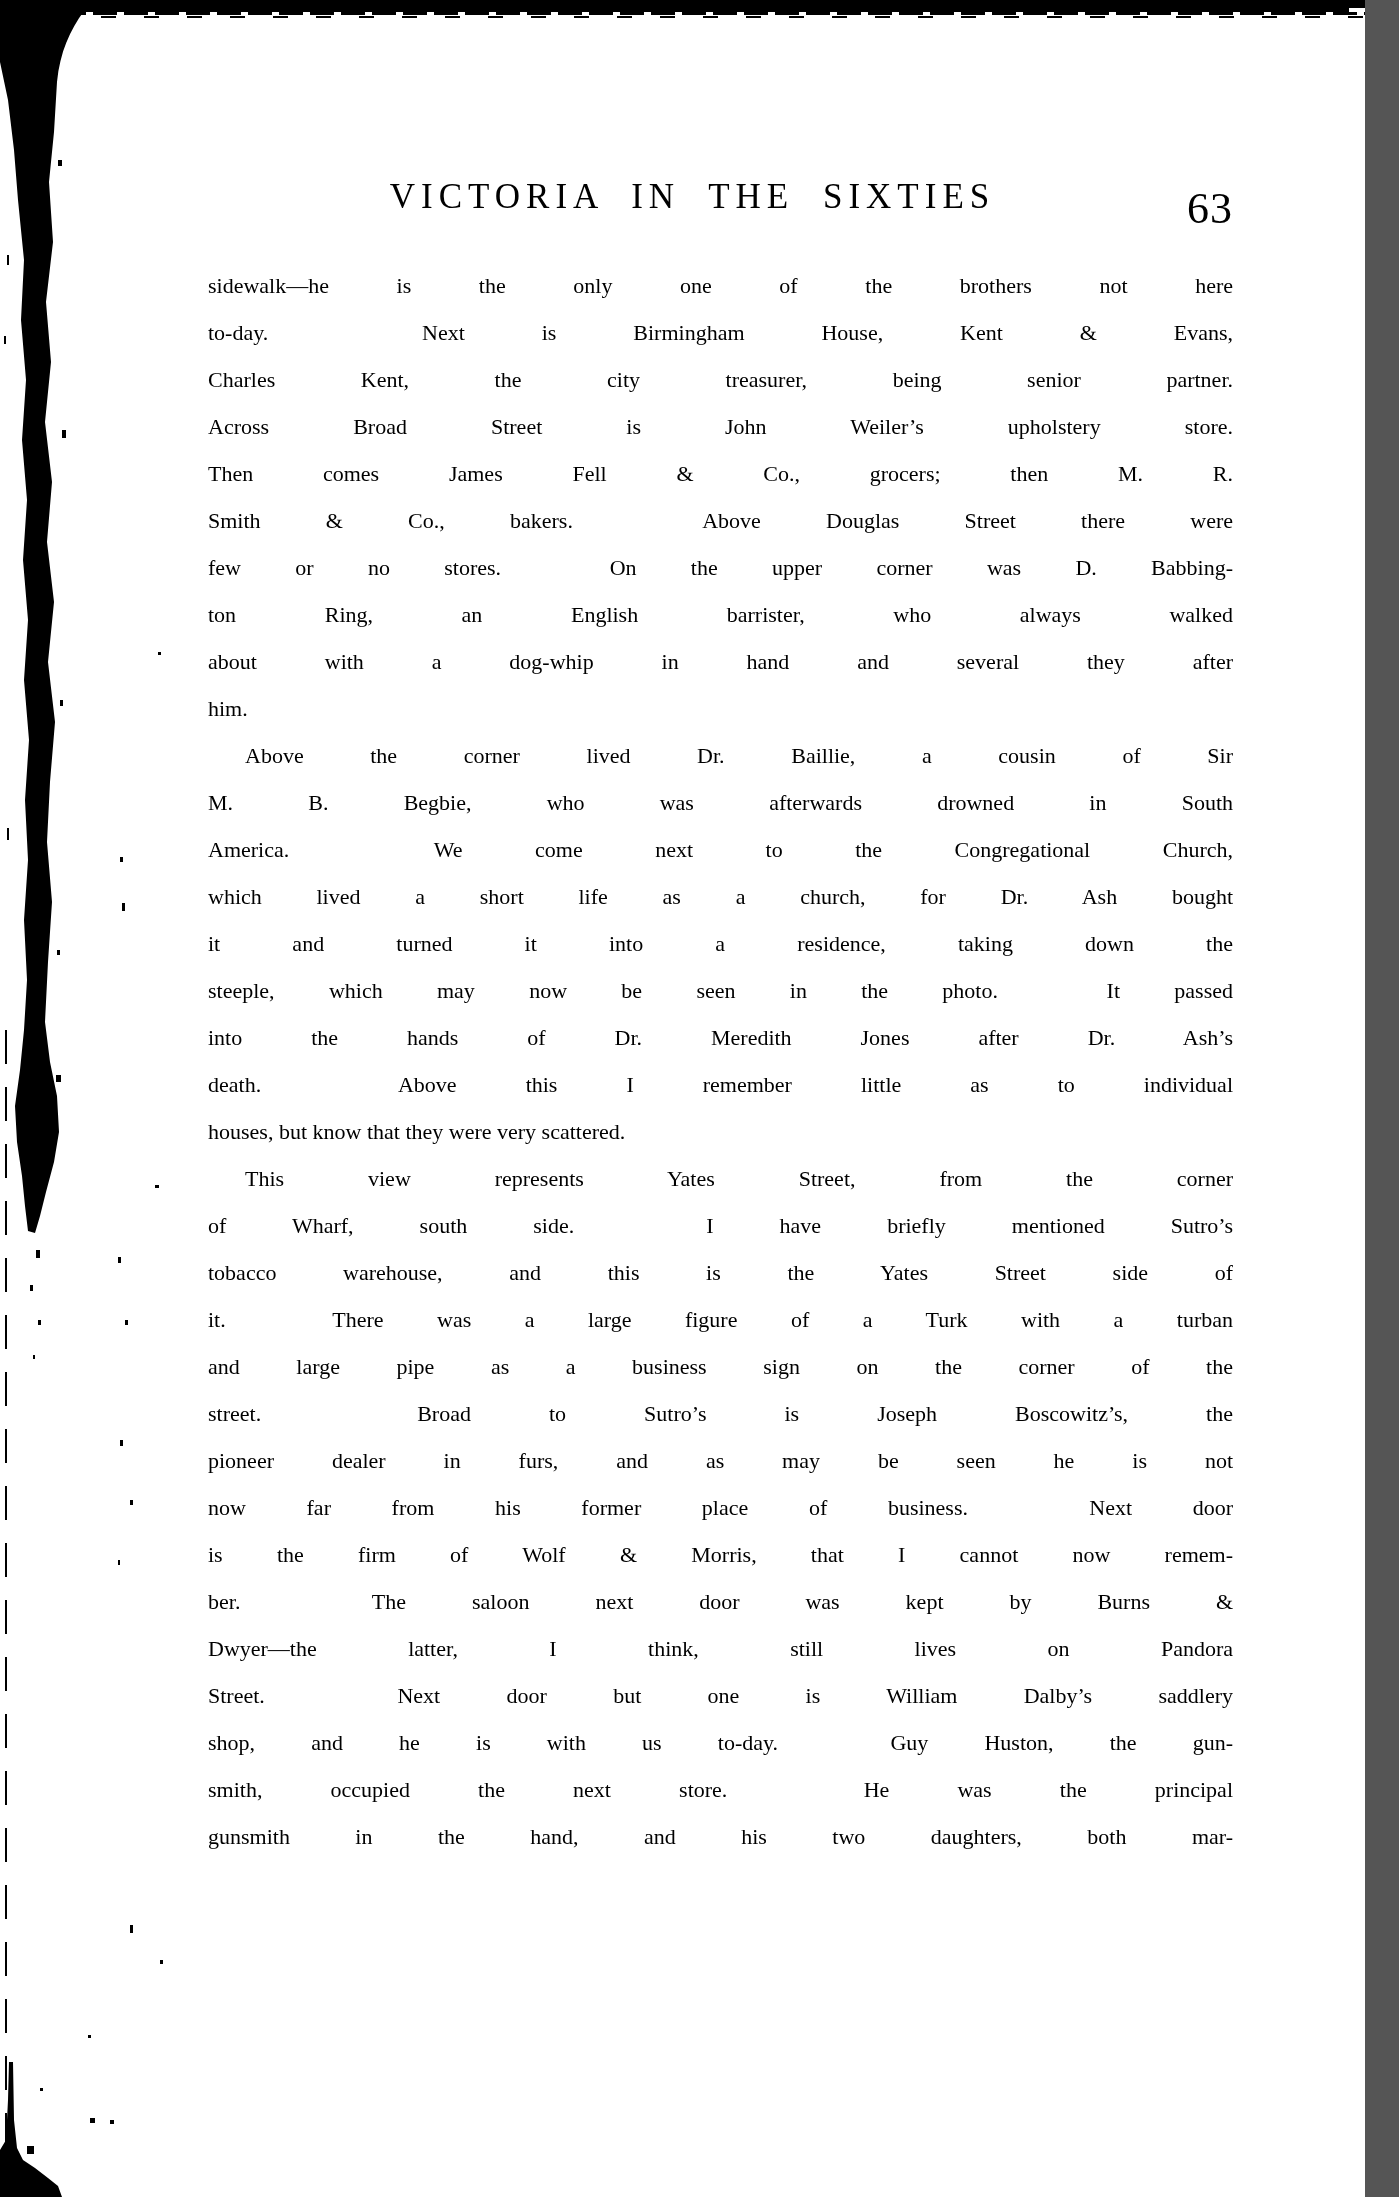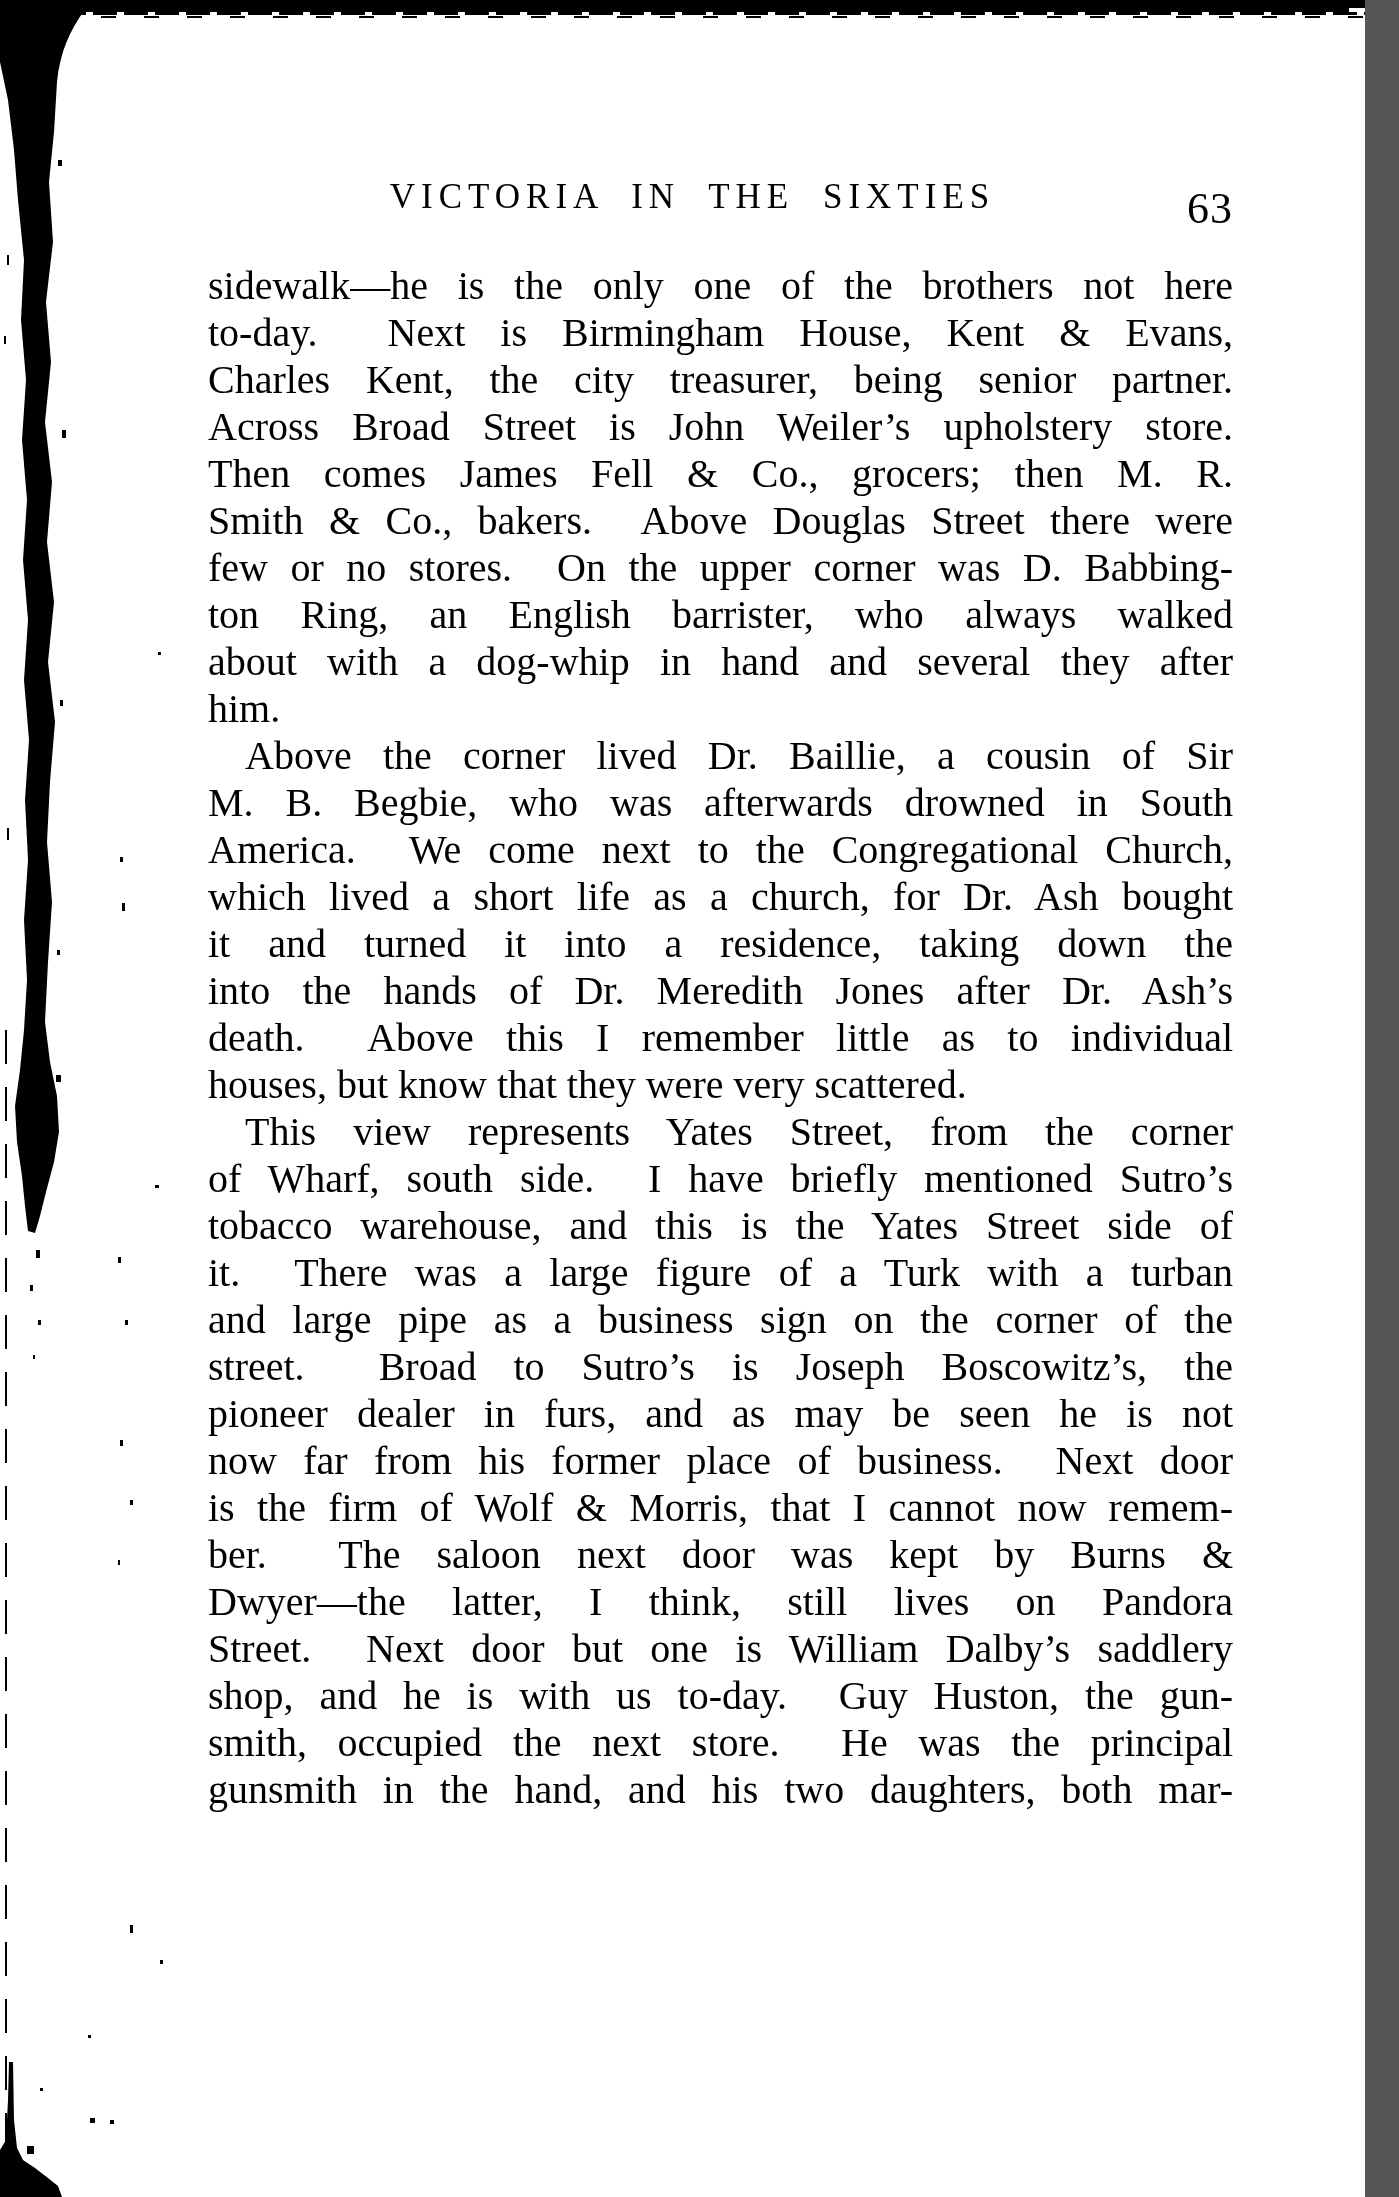--- a/index.html
+++ b/index.html
@@ -40,21 +40,21 @@
     position:absolute;left:0;right:56px;top:0;
     text-align:center;
     font-size:35px;letter-spacing:6px;word-spacing:14px;
     white-space:nowrap;
   }
   #page-number{
     position:absolute;right:0;top:6px;font-size:44px;letter-spacing:1px;
   }
   #body-text{
     position:absolute;left:208px;top:262px;width:1025px;
-    font-size:40px;
+    font-size:22px;
   }
   .line{
     height:47px;line-height:47px;
     overflow:hidden;
     text-align:justify;
     white-space:pre-wrap;
   }
   .line.just::after{content:"";display:inline-block;width:100%;height:0;}
   .line.indent{text-indent:37px;}
 </style>
@@ -127,20 +127,21 @@
       <div class="line just">Smith &amp; Co., bakers.  Above Douglas Street there were</div>
       <div class="line just">few or no stores.  On the upper corner was D. Babbing-</div>
       <div class="line just">ton Ring, an English barrister, who always walked</div>
       <div class="line just">about with a dog-whip in hand and several they after</div>
       <div class="line">him.</div>
       <div class="line just indent">Above the corner lived Dr. Baillie, a cousin of Sir</div>
       <div class="line just">M. B. Begbie, who was afterwards drowned in South</div>
       <div class="line just">America.  We come next to the Congregational Church,</div>
       <div class="line just">which lived a short life as a church, for Dr. Ash bought</div>
       <div class="line just">it and turned it into a residence, taking down the</div>
+      <div class="line just">steeple, which may now be seen in the photo.  It passed</div>
       <div class="line just">into the hands of Dr. Meredith Jones after Dr. Ash’s</div>
       <div class="line just">death.  Above this I remember little as to individual</div>
       <div class="line">houses, but know that they were very scattered.</div>
       <div class="line just indent">This view represents Yates Street, from the corner</div>
       <div class="line just">of Wharf, south side.  I have briefly mentioned Sutro’s</div>
       <div class="line just">tobacco warehouse, and this is the Yates Street side of</div>
       <div class="line just">it.  There was a large figure of a Turk with a turban</div>
       <div class="line just">and large pipe as a business sign on the corner of the</div>
       <div class="line just">street.  Broad to Sutro’s is Joseph Boscowitz’s, the</div>
       <div class="line just">pioneer dealer in furs, and as may be seen he is not</div>

